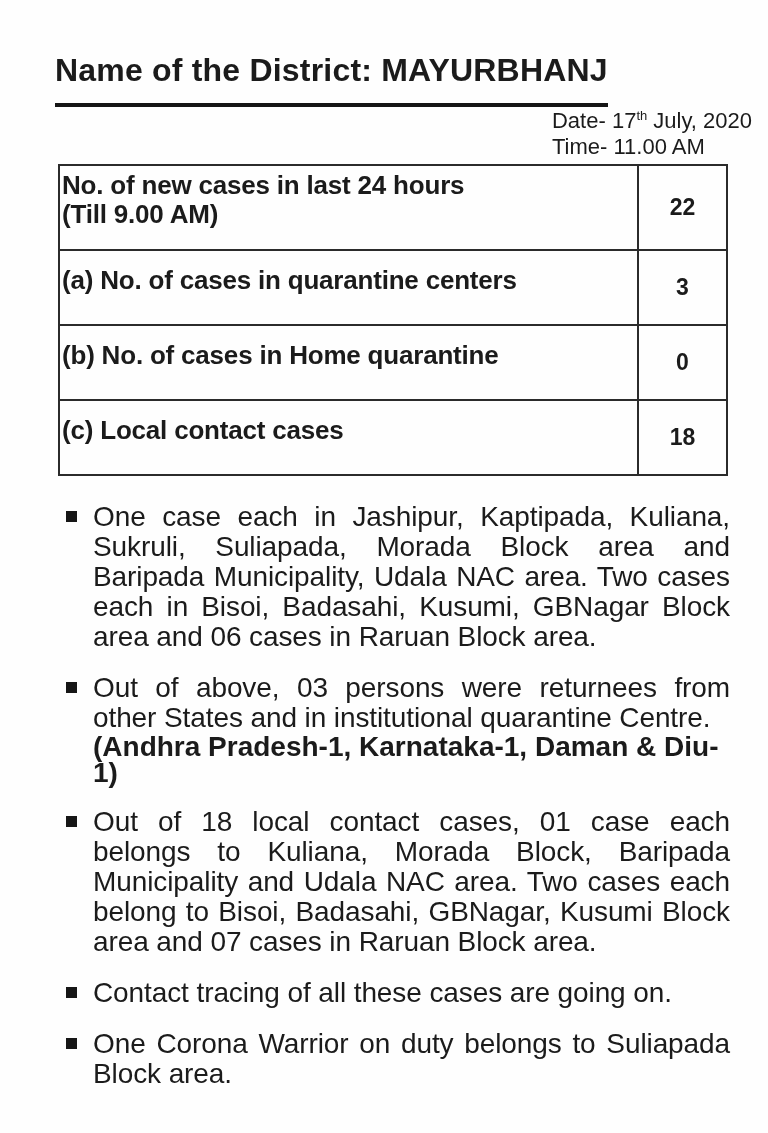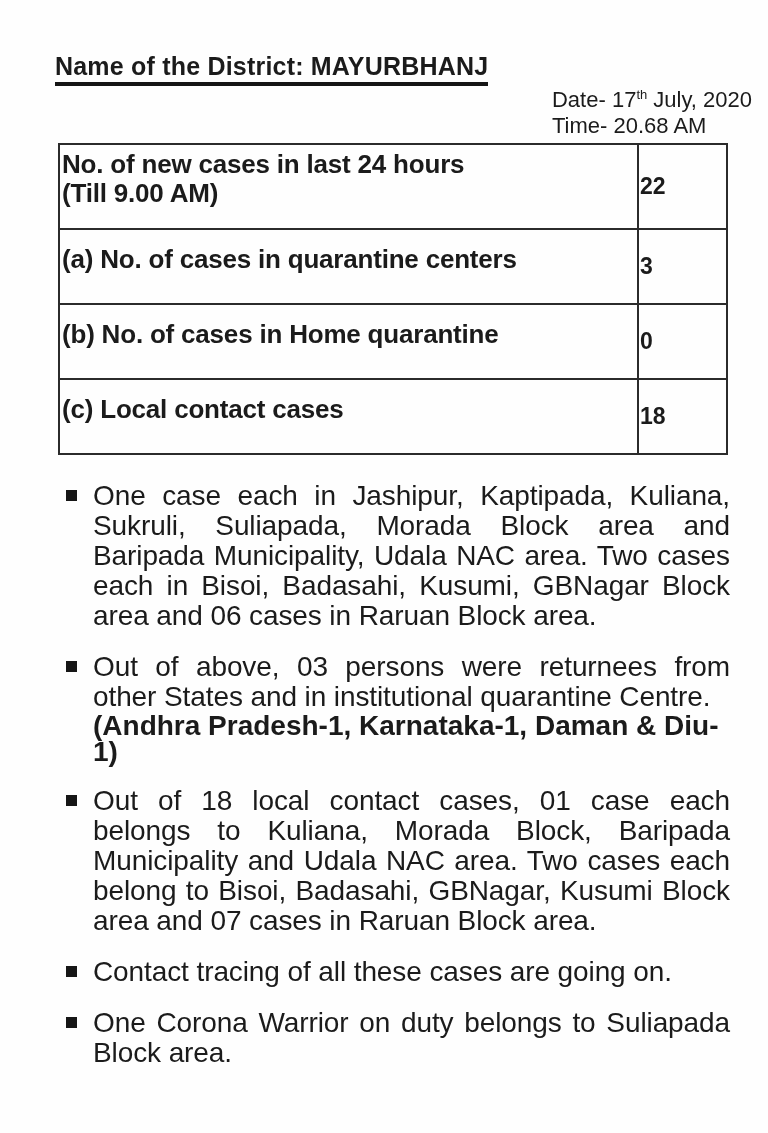--- a/index.html
+++ b/index.html
@@ -8,24 +8,24 @@
     width:768px; height:1133px;
     margin:0 auto;
     background:#fefefe;
     color:#1b1b1b;
     font-family:"Liberation Sans", sans-serif;
     overflow:hidden;
   }
   .title-wrap { margin:52px 0 0 55px; }
   .doc-title {
     display:inline-block;
-    font-size:25px; font-weight:bold;
+    font-size:32px; font-weight:bold;
     letter-spacing:.2px;
     border-bottom:4px solid #151515;
-    padding-bottom:1px;
+    padding-bottom:14px;
   }
   .datetime {
     width:fit-content;
     margin:1px 16px 0 auto;
     font-size:22px; font-weight:normal;
     line-height:1.18;
     text-align:left;
   }
   .datetime sup { font-size:13px; }
   .summary-table {
@@ -40,20 +40,21 @@
   }
   .row-label {
     font-size:26px; font-weight:bold;
     line-height:1.12;
     padding:4px 4px 19px 2px;
     white-space:pre-line;
     letter-spacing:-0.2px;
   }
   .row-value {
     width:85px;
+    text-align:center;
     font-size:23px; font-weight:bold;
   }
   tr.r0 td { height:60px; }
   tr.rn td { height:50px; }
   .bullets { margin:26px 38px 0 66px; }
   .bullet {
     display:flex;
     margin-bottom:21px;
   }
   .bullet:last-child { margin-bottom:0; }
@@ -81,21 +82,21 @@
 <body>
 
 <div class="page">
 
   <div class="title-wrap">
     <span class="doc-title">Name of the District: MAYURBHANJ</span>
   </div>
 
   <div class="datetime">
     <div><span>Date- 17</span><sup>th</sup><span> July, 2020</span></div>
-    <div>Time- 20.68 AM</div>
+    <div>Time- 11.00 AM</div>
   </div>
 
   <table class="summary-table">
     <tbody>
       <tr class="r0">
         <td class="row-label">No. of new cases in last 24 hours
 (Till 9.00 AM)</td>
         <td class="row-value">22</td>
       </tr>
       <tr class="rn">

